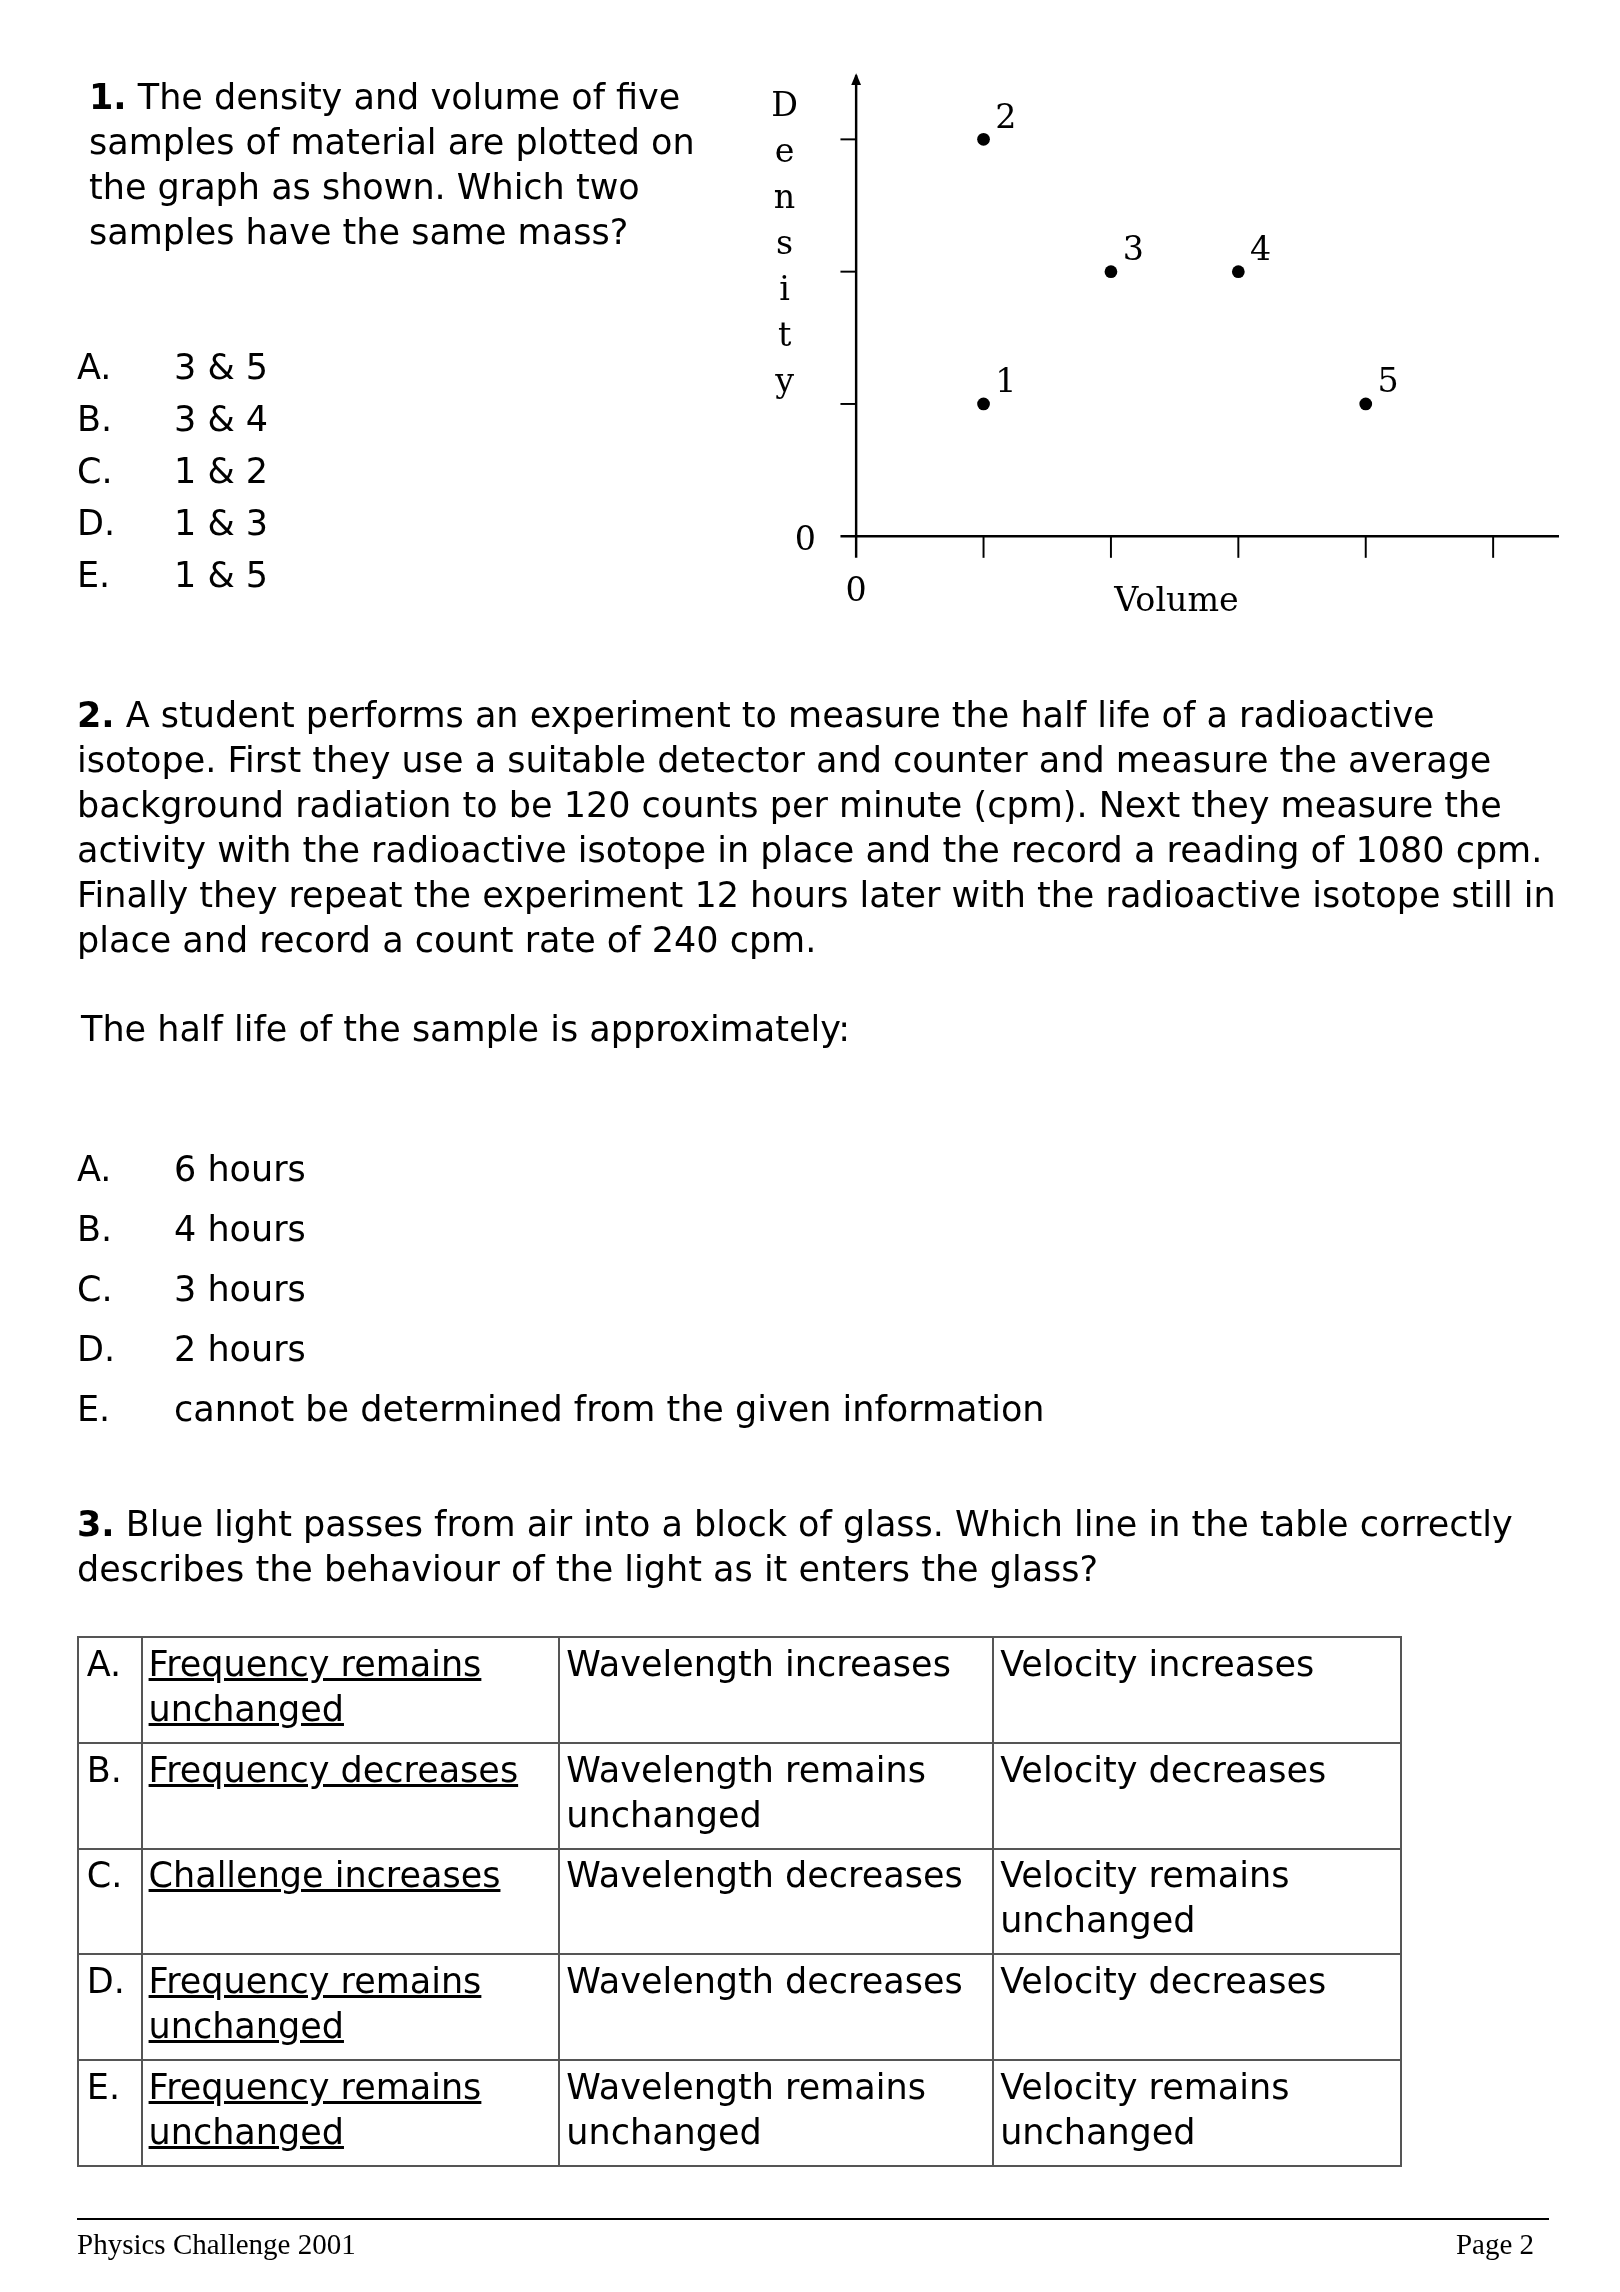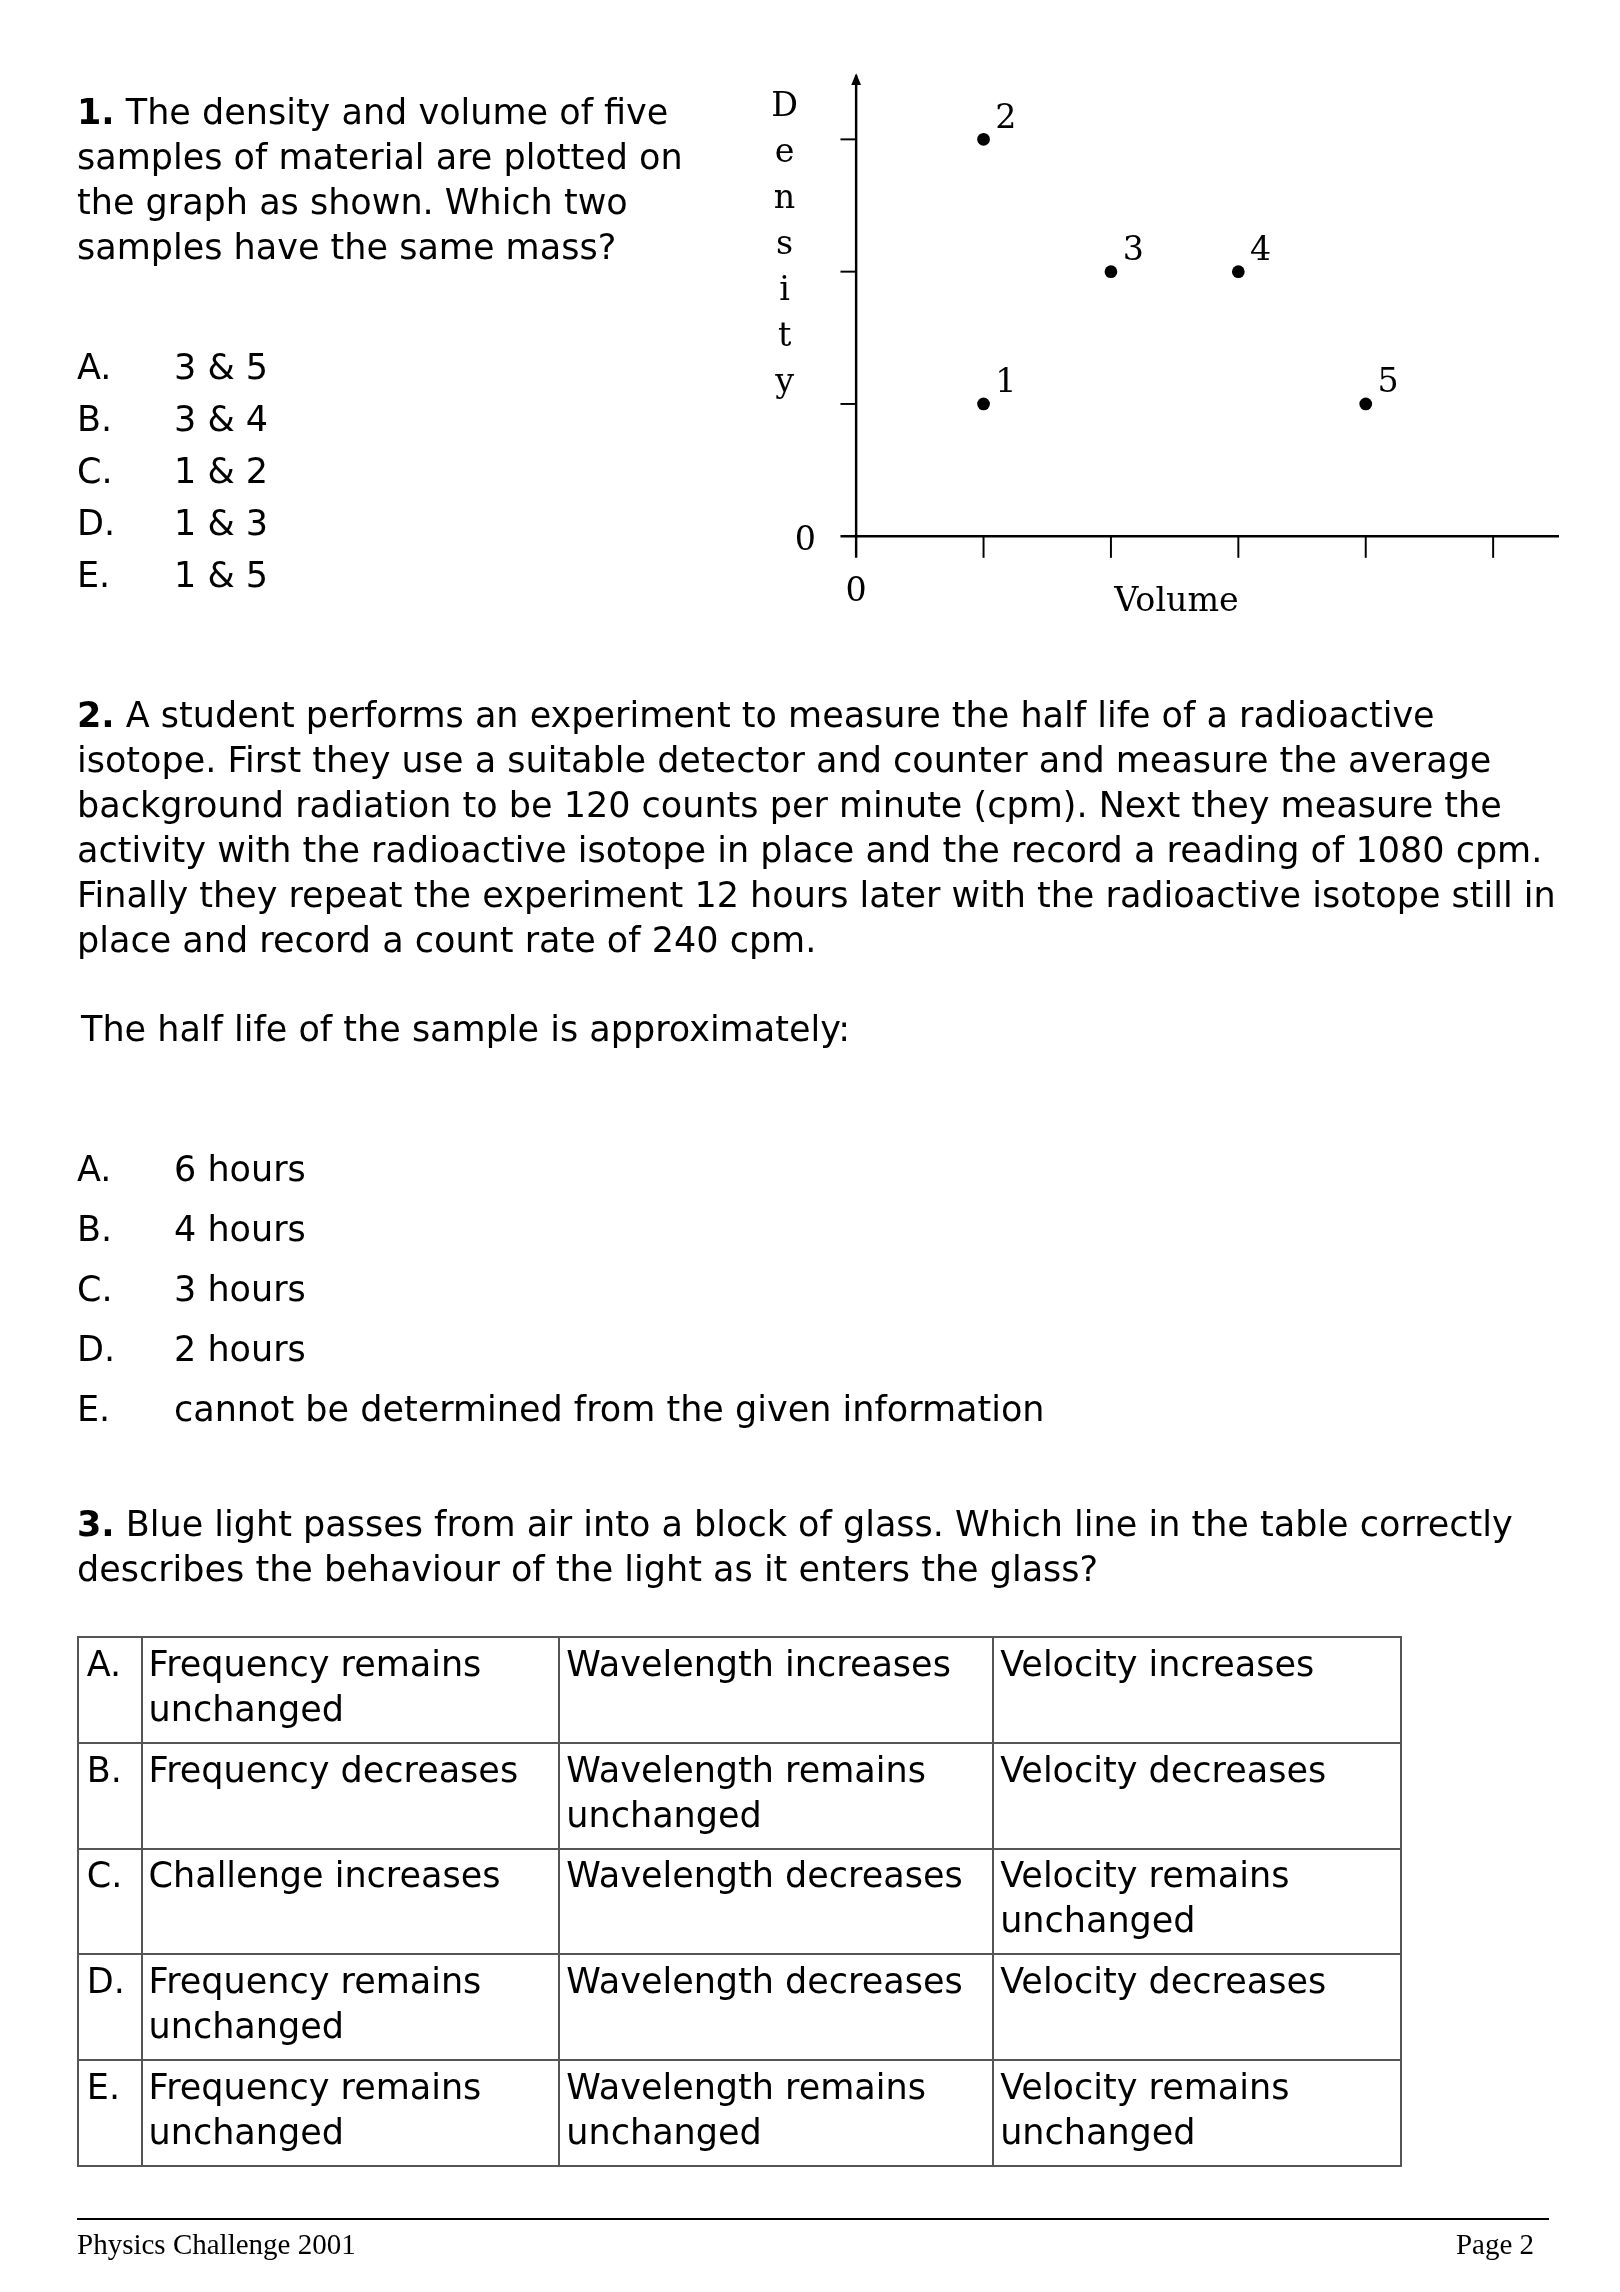--- a/index.html
+++ b/index.html
@@ -3,32 +3,32 @@
 <meta charset="utf-8">
 <style>
   html, body { margin:0; padding:0; background:#ffffff; }
   body { width:1620px; height:2293px; position:relative; overflow:hidden; color:#000;
          font-family:"DejaVu Sans", sans-serif; }
   .q { position:absolute; left:77px; font-size:35px; line-height:45px; margin:0; }
   .q b { font-weight:bold; }
   .opts { position:absolute; left:77px; font-size:35px; margin:0; padding:0; list-style:none; }
   .opts li { display:flex; }
   .opts .let { width:97px; }
-  #q1text { top:90px; width:627px; }
+  #q1text { top:75px; width:627px;margin-left:12px; }
   #q1opts li { height:52px; line-height:52px; }
   #q1opts { top:341px; }
   #q2text { top:693px; width:1490px; }
   #q2prompt { position:absolute; left:77px; top:1003px; font-size:35px; line-height:44px; margin:4px; }
   #q2opts { top:1139px; }
   #q2opts li { height:60px; line-height:60px; }
   #q3text { top:1502px; width:1470px; }
   table.t3 { position:absolute; left:77px; top:1636px; border-collapse:collapse; font-size:35px; line-height:45px; }
   table.t3 td { border:2px solid #555; vertical-align:top; padding:3.9px 5.9px 5.9px 5.9px; height:94px; }
   table.t3 td.c0 { width:48px; padding-left:7.8px; }
-  table.t3 td.c1 { width:404px; }
+  table.t3 td.c1 { width:404px;text-decoration:underline; }
   table.t3 td.c2 { width:420px; }
   table.t3 td.c3 { width:394px; }
   #graph { position:absolute; left:755px; top:59px; }
   #graph text { font-family:"DejaVu Serif", serif; }
   .footline { position:absolute; left:77px; top:2218px; width:1472px; height:2px; background:#000; }
   .foot { position:absolute; top:2228px; font-family:"Liberation Serif", serif; font-size:29px; }
   #foot-left { left:77px; }
   #foot-right { right:86px; }
 </style>
 </head>

